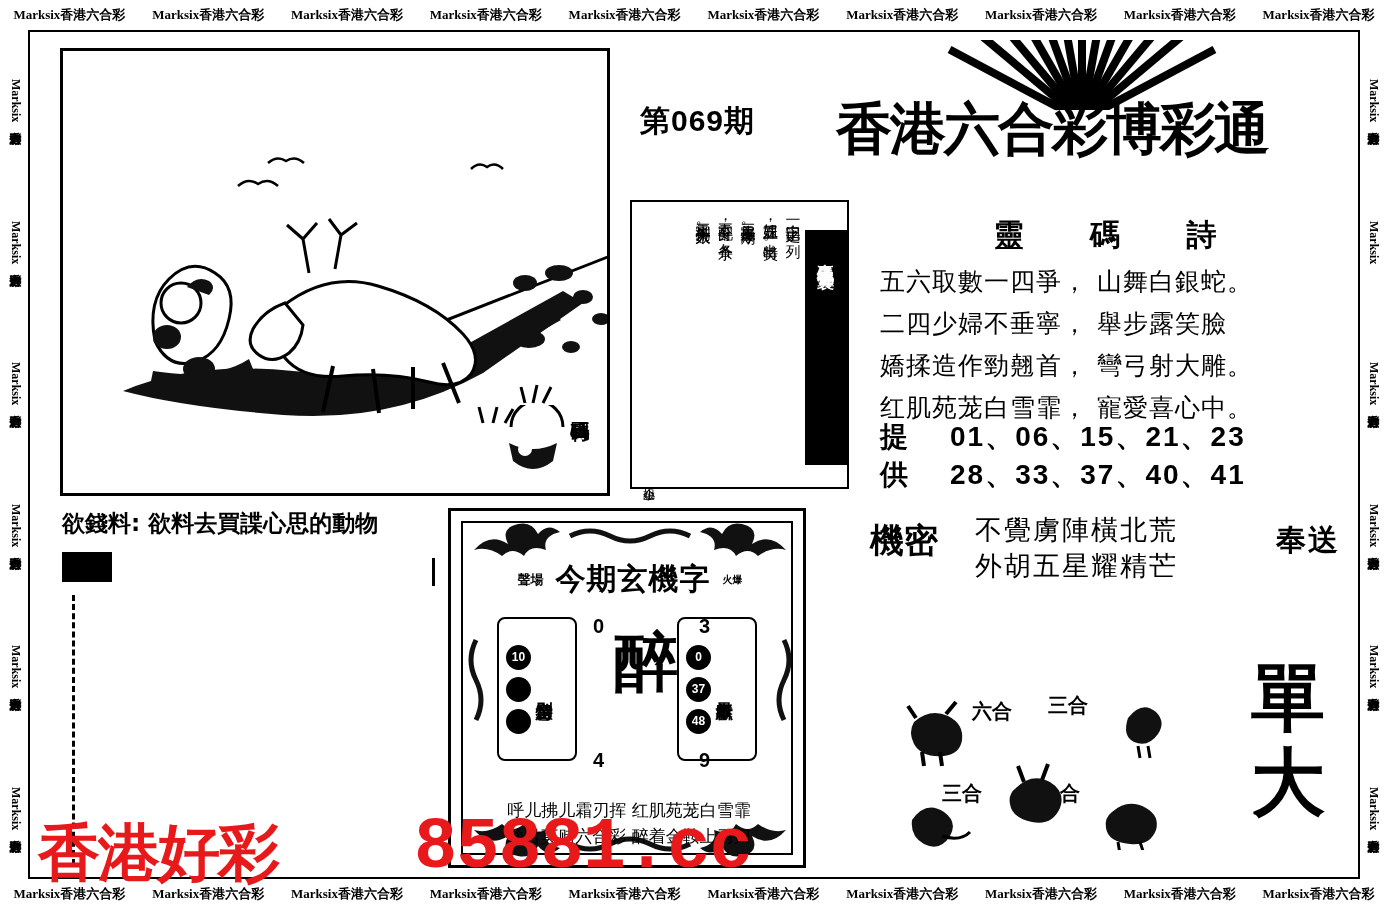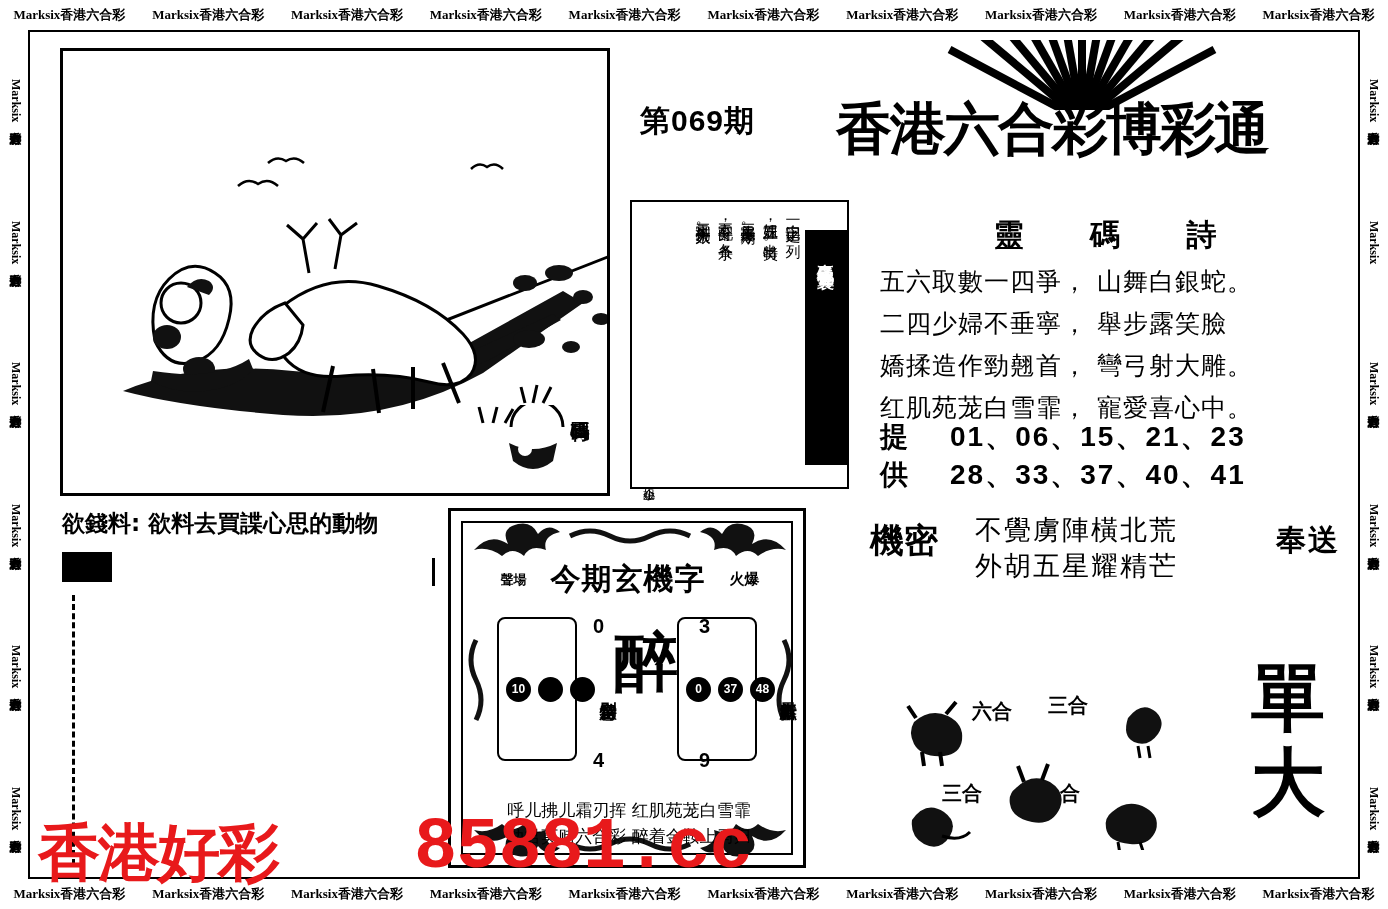--- a/index.html
+++ b/index.html
@@ -81,27 +81,27 @@
 
   
   .yuqian{position:absolute;left:62px;top:508px;font-size:23px;font-weight:bold;font-family:"DejaVu Sans",sans-serif;white-space:nowrap;}
   .blackbar{position:absolute;left:62px;top:552px;width:50px;height:30px;background:#000;}
   .tickline{position:absolute;left:72px;top:595px;width:2px;height:270px;border-left:3px dashed #000;}
   .tickmark{position:absolute;left:432px;top:558px;width:3px;height:28px;background:#000;}
 
   
   .xuanji{position:absolute;left:448px;top:508px;width:358px;height:360px;border:3px solid #000;box-sizing:border-box;background:#fff;}
   .xj-inner{position:absolute;left:10px;top:10px;right:10px;bottom:10px;border:2px solid #000;}
-  .xj-head{position:absolute;left:16px;top:48px;width:326px;display:flex;align-items:center;justify-content:center;gap:24px;}
+  .xj-head{position:absolute;left:16px;top:48px;width:326px;display:flex;align-items:center;justify-content:center;gap:12px;}
   .xj-shi{font-size:13px;font-weight:bold;}
   .xj-title{font-size:30px;font-weight:bold;font-family:"DejaVu Serif",serif;letter-spacing:1px;}
-  .xj-huo{font-size:15px;font-weight:bold;}
+  .xj-huo{font-size:10px;font-weight:bold;}
   .xj-left{position:absolute;left:46px;top:106px;width:76px;height:140px;border:2px solid #000;border-radius:8px;display:flex;align-items:center;}
   .xj-right{position:absolute;right:46px;top:106px;width:76px;height:140px;border:2px solid #000;border-radius:8px;display:flex;align-items:center;}
-  .ball-col{display:flex;flex-direction:row;gap:7px;margin-left:7px;}
+  .ball-col{display:flex;flex-direction:column;gap:7px;margin-left:7px;}
   .ball{width:25px;height:25px;border-radius:50%;background:#000;color:#fff;font-size:12px;display:flex;align-items:center;justify-content:center;font-family:"Liberation Sans",sans-serif;font-weight:bold;}
   .vlabel{writing-mode:vertical-rl;text-orientation:upright;font-size:17px;font-weight:bold;margin-left:4px;line-height:1.05;}
   .xj-char{position:absolute;left:150px;top:108px;width:90px;text-align:center;font-size:64px;font-weight:bold;font-family:"DejaVu Serif",serif;}
   .cn{position:absolute;font-size:20px;font-weight:bold;font-family:"Liberation Sans",sans-serif;}
   .xj-bottom{position:absolute;left:18px;bottom:16px;width:320px;text-align:center;font-size:17px;line-height:1.5;font-family:"DejaVu Serif",serif;}
 
   
   .wm{position:absolute;left:14px;bottom:18px;width:880px;height:80px;}
   .wm .cn-red{position:absolute;left:0;top:0;font-size:62px;font-weight:bold;color:#e8191b;font-family:"DejaVu Sans",sans-serif;letter-spacing:-2px;margin-left:24px;}
   .wm .num-red{position:absolute;left:400px;top:-4px;font-size:72px;font-weight:bold;color:#e8191b;font-family:Liberation Mono, monospace;letter-spacing:-1px;}

